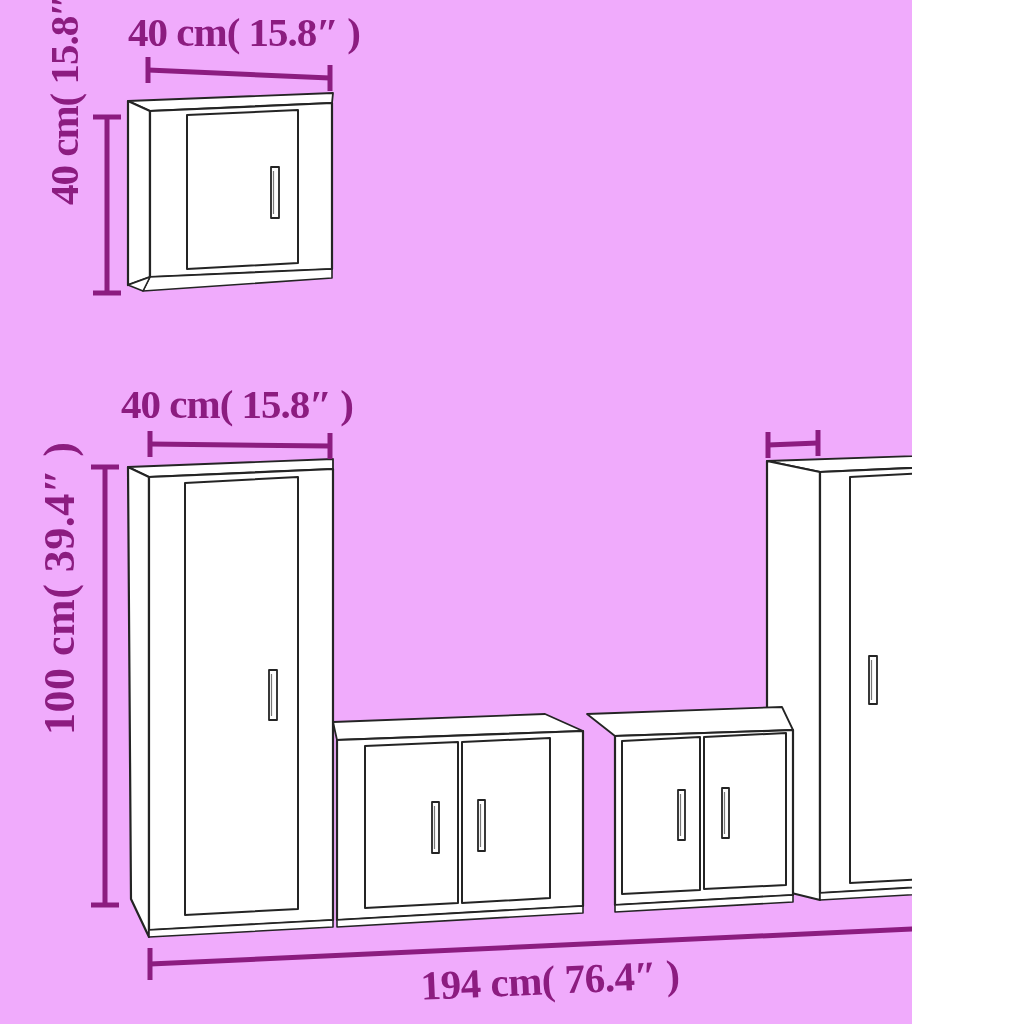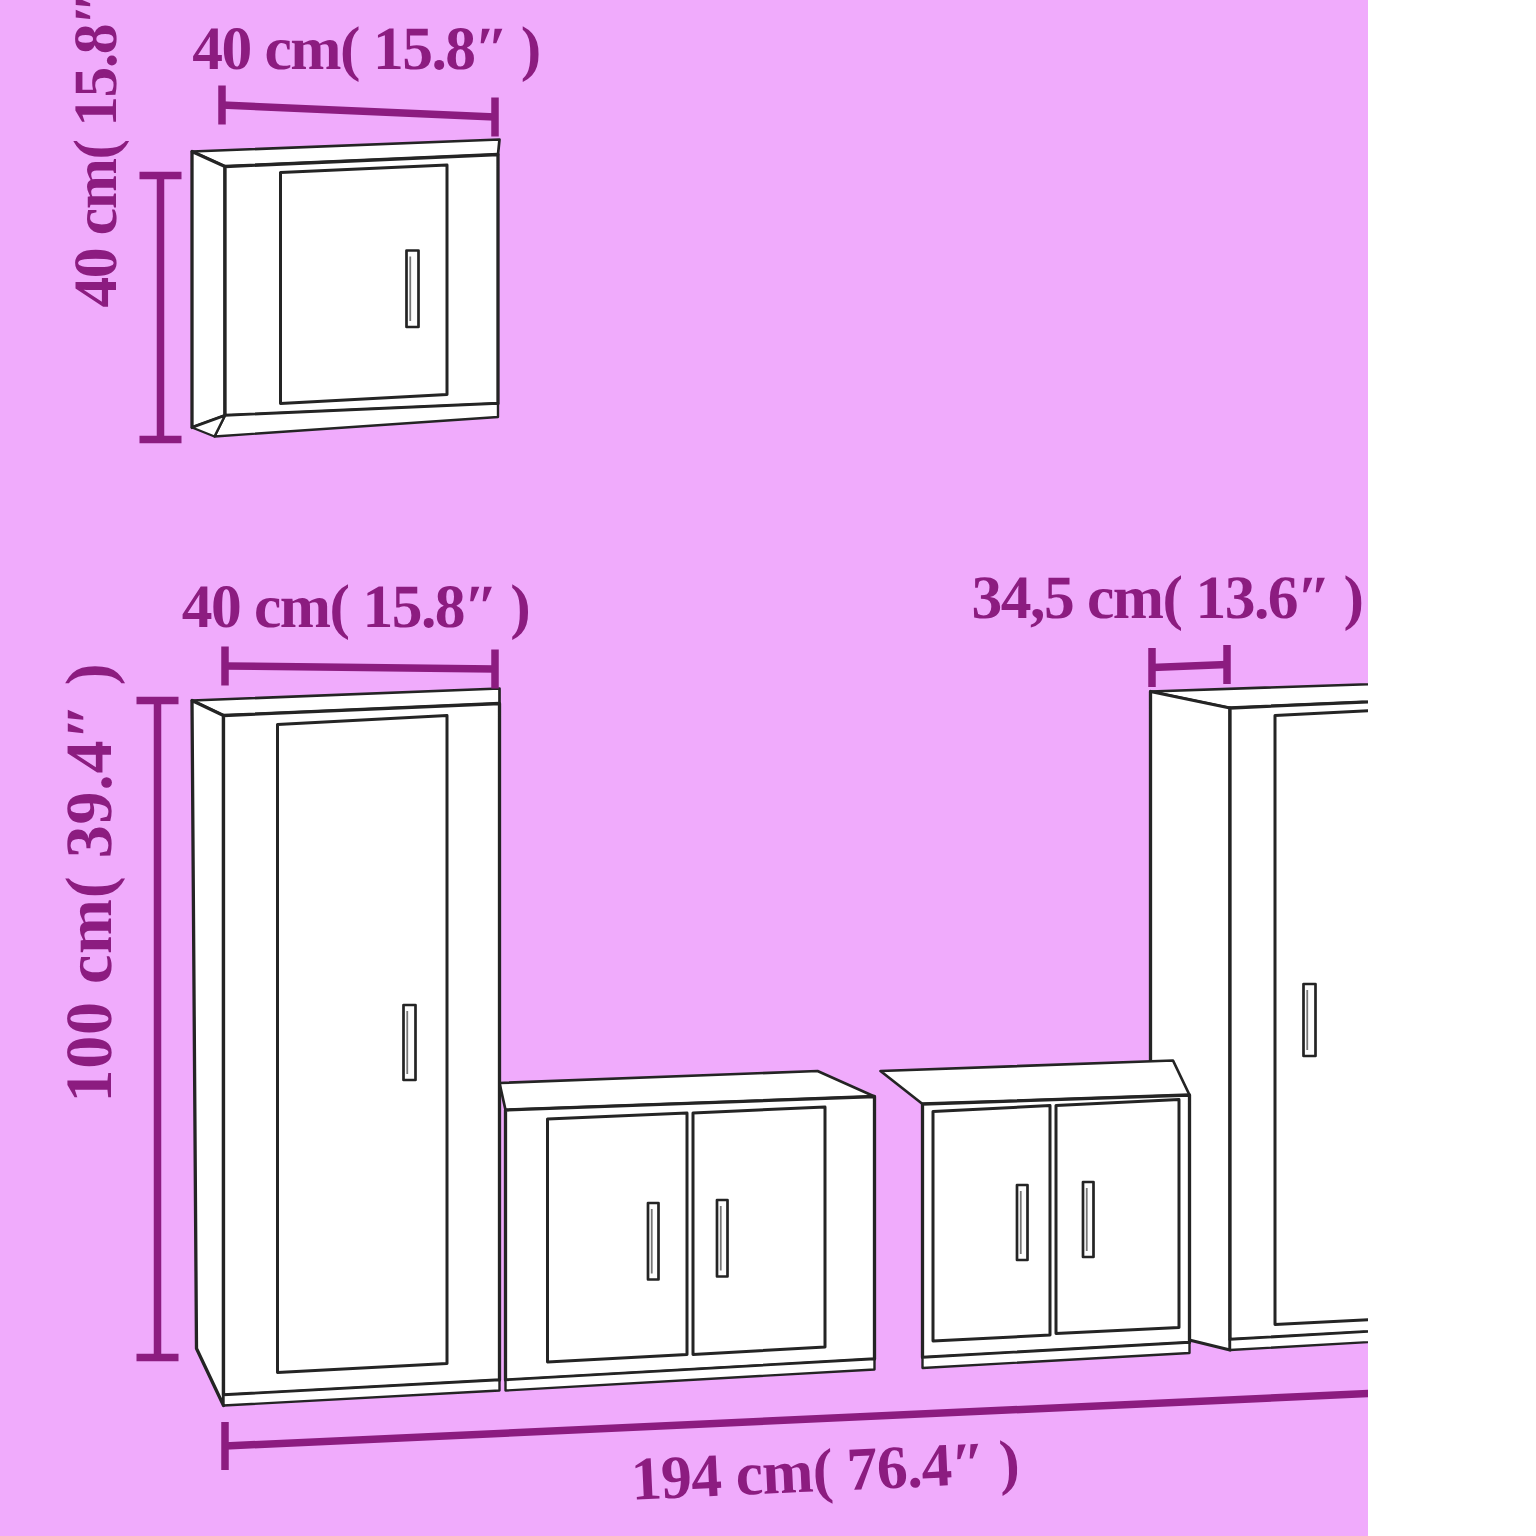--- a/index.html
+++ b/index.html
@@ -143,16 +143,15 @@
   </svg>
 
   <div class="dim-label lbl-wall-w">40 cm( 15.8″ )</div>
 
   <div class="dim-label vertical lbl-wall-h">40 cm( 15.8″ )</div>
 
   <div class="dim-label lbl-tall-w">40 cm( 15.8″ )</div>
 
   <div class="dim-label vertical lbl-tall-h">100 cm( 39.4″ )</div>
 
-  <div class="dim-label lbl-right-d">34,5 cm( 13.6″ )</div>
 
   <div class="dim-label lbl-total-w">194 cm( 76.4″ )</div>
 </div>
 
 </body></html>

